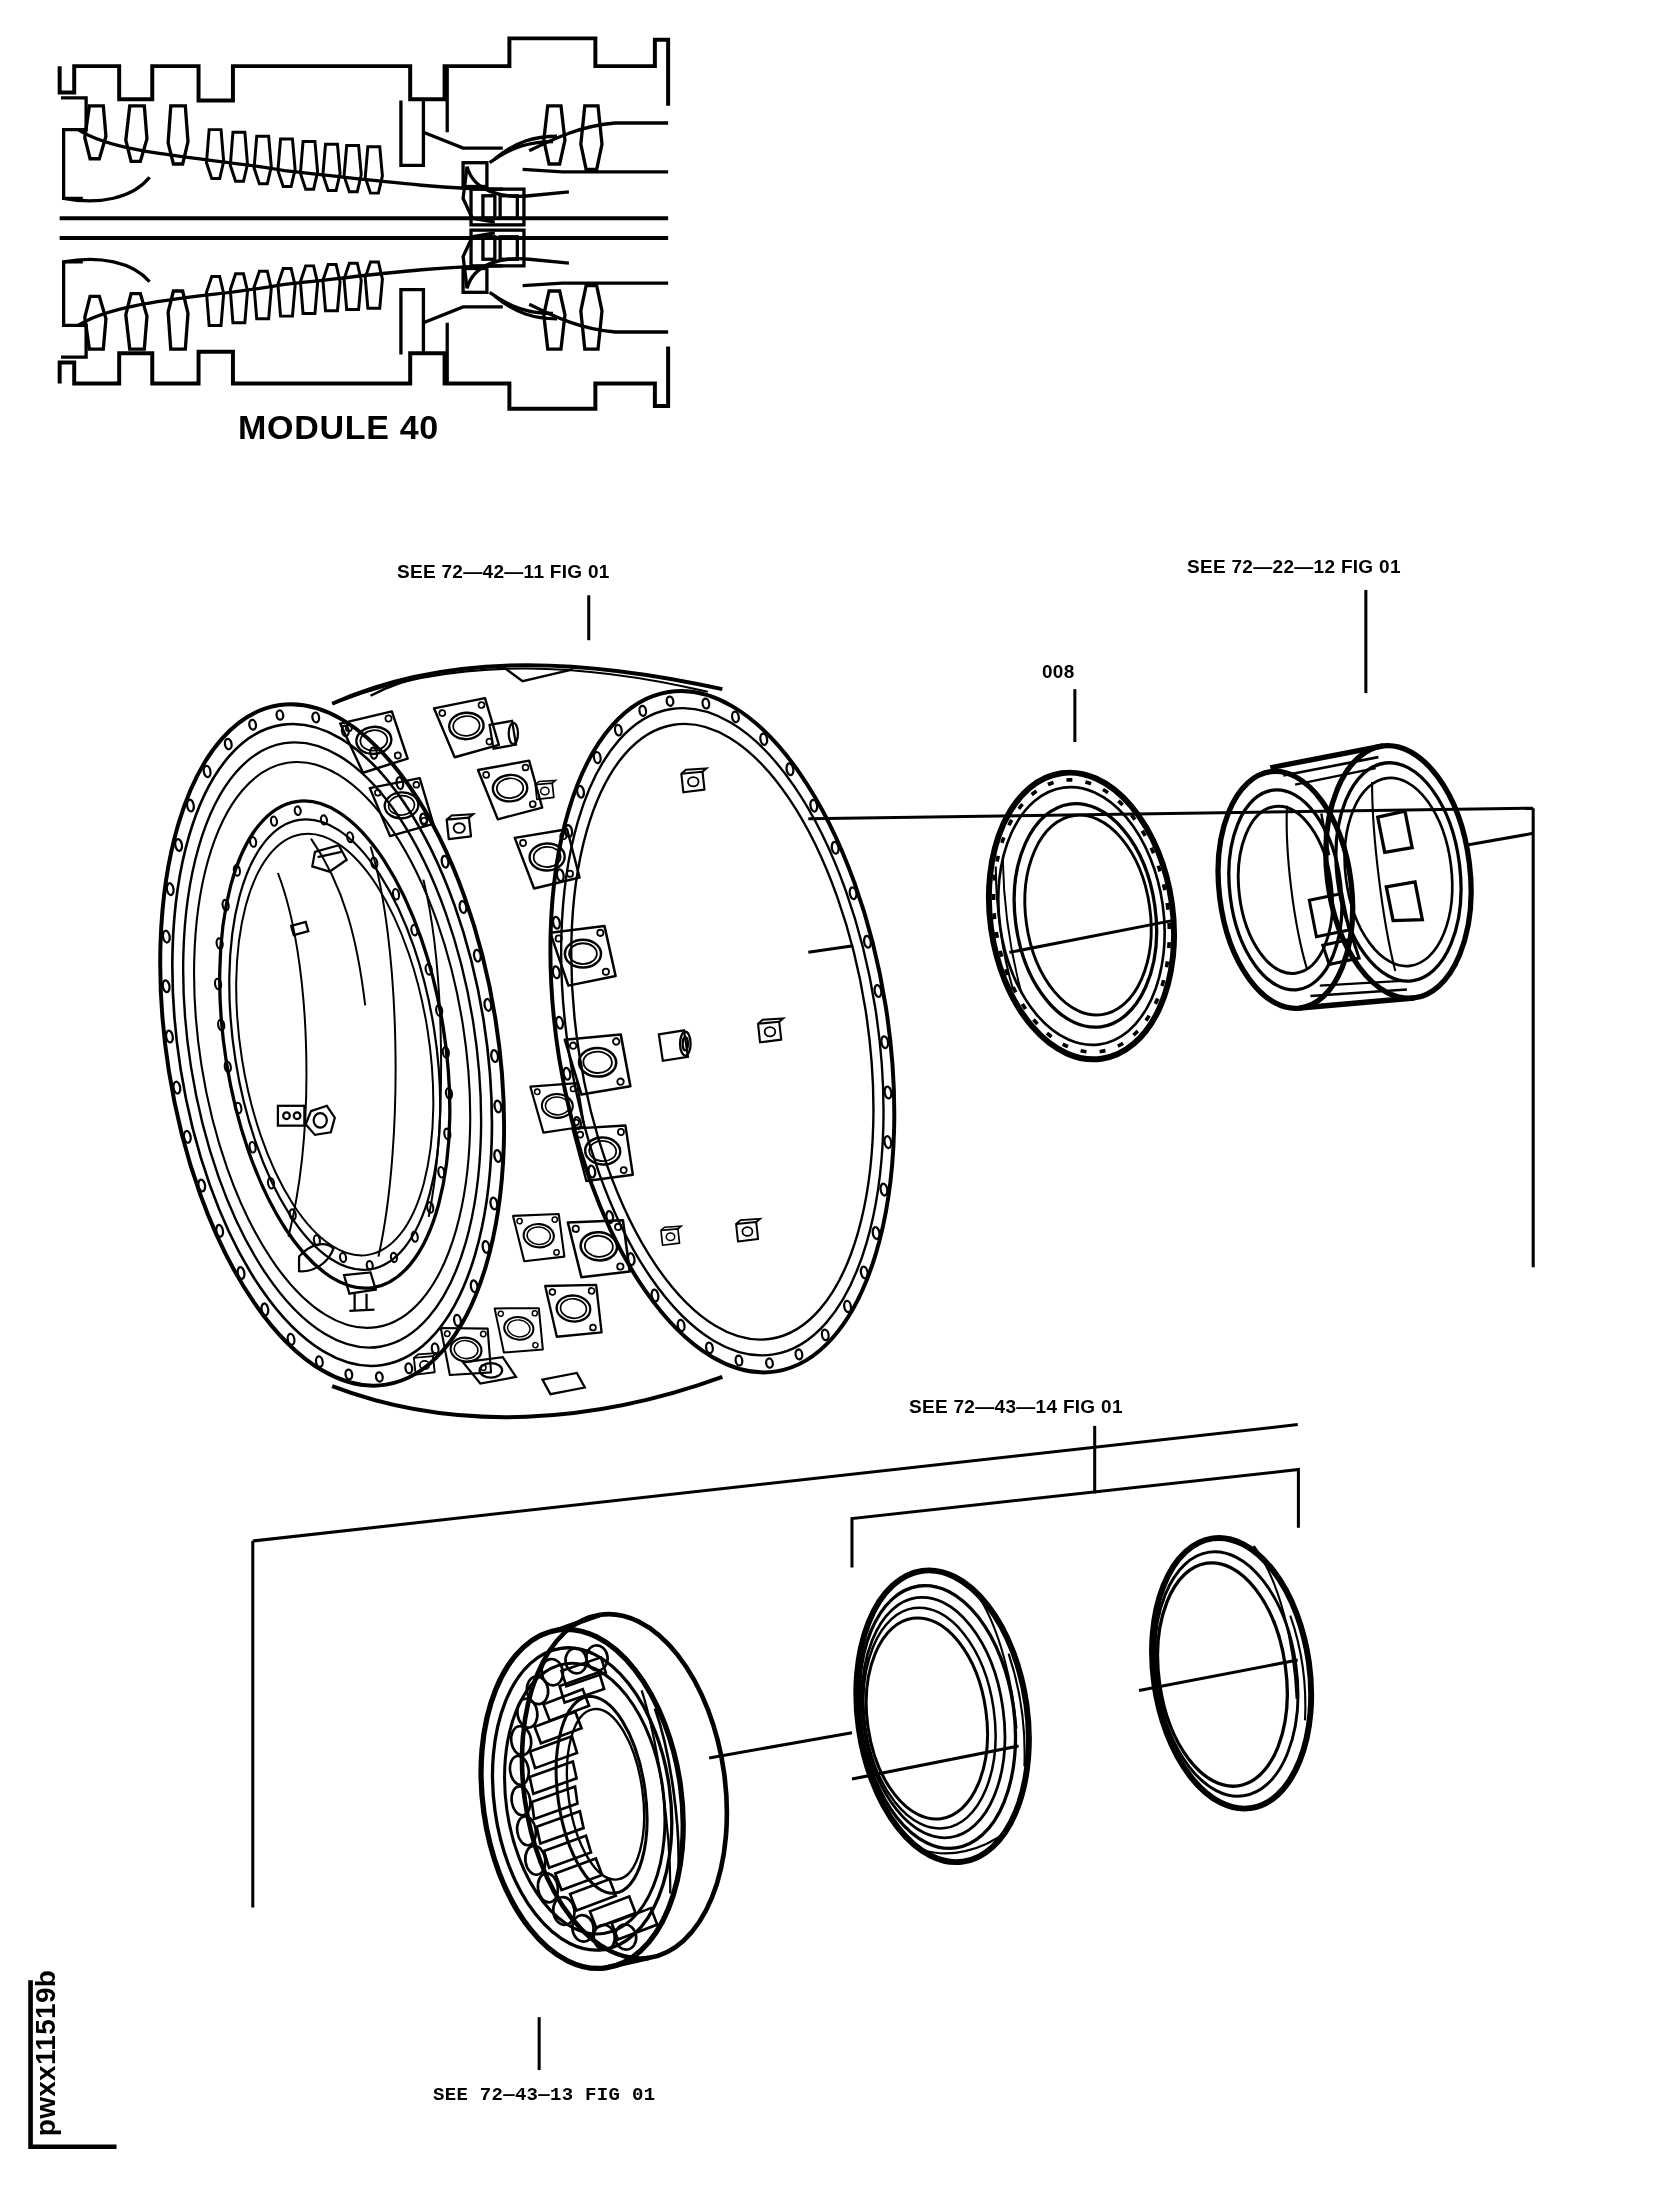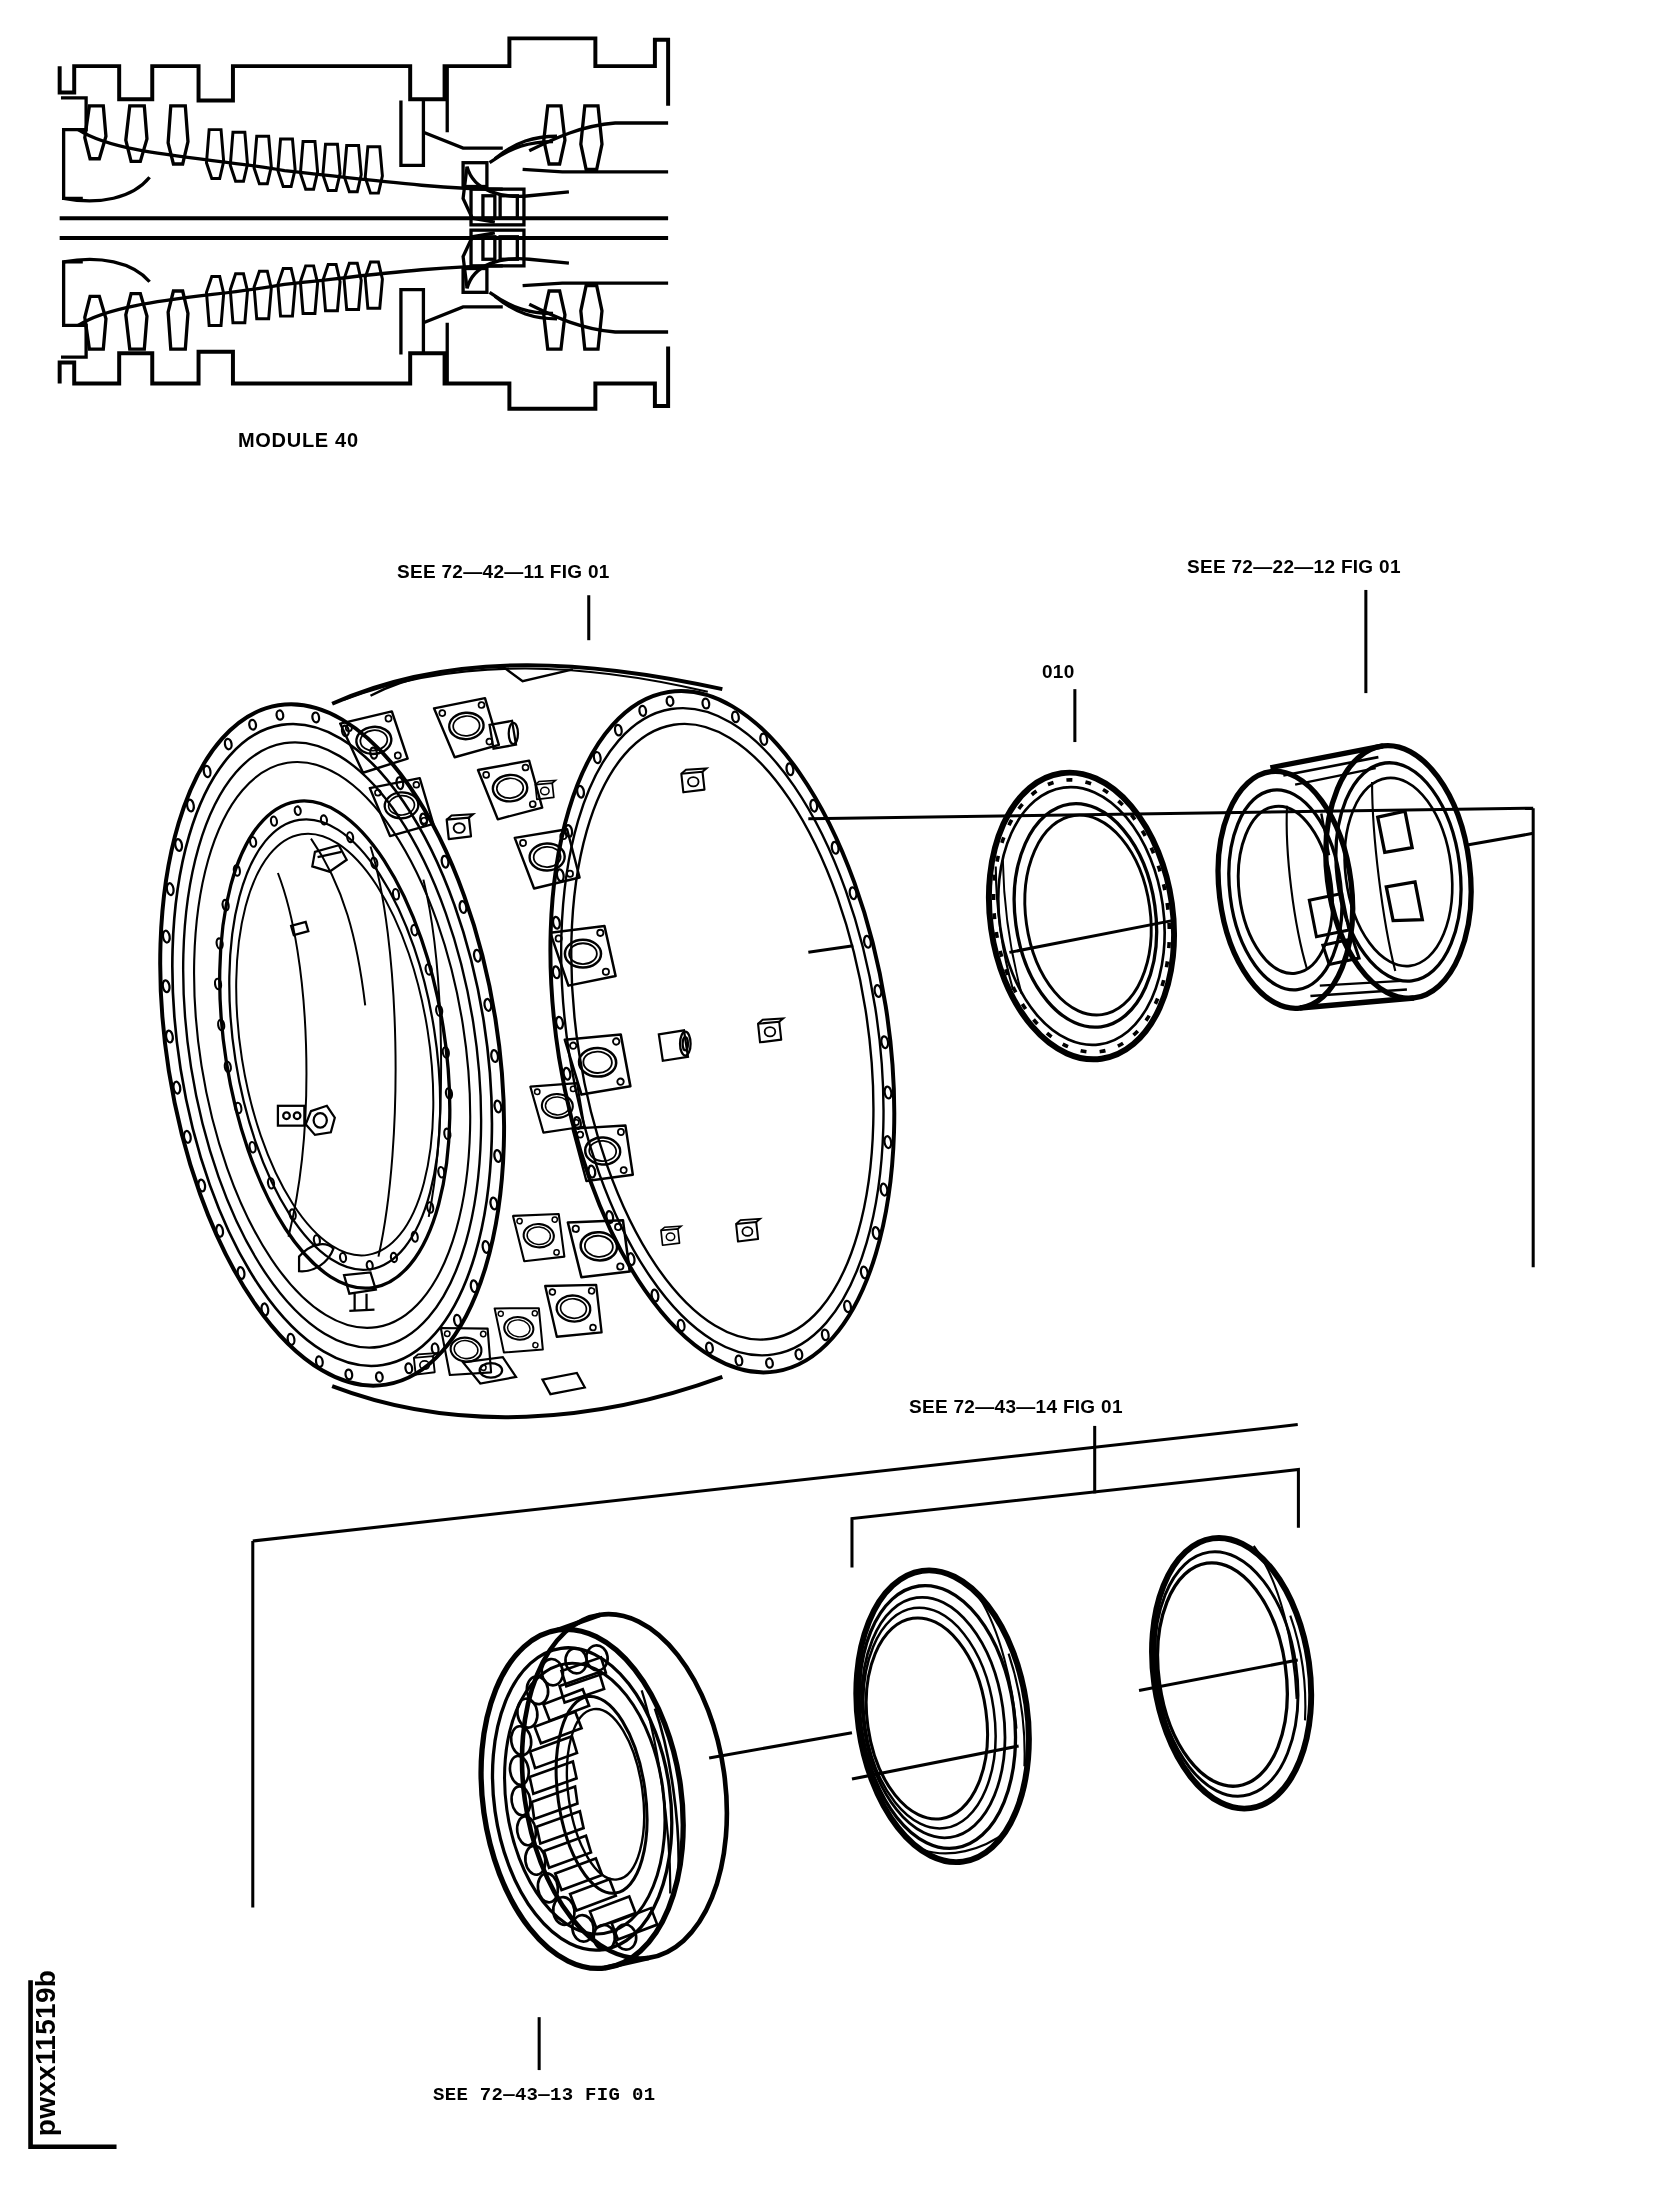--- a/index.html
+++ b/index.html
@@ -13,21 +13,21 @@
   svg{display:block;}
   .lbl{
     position:absolute;
     font-family:"Liberation Sans","DejaVu Sans",sans-serif;
     font-size:19px;
     font-weight:600;
     letter-spacing:0.3px;
     white-space:nowrap;
     color:#000;
   }
-  #module-label{font-size:20px;left:238px;top:429px;letter-spacing:0.7px;text-align:right;}
+  #module-label{font-size:34px;left:238px;top:408px;letter-spacing:0.7px;text-align:right;}
   #lbl-7242-11{left:397px;top:561px;}
   #lbl-7243-12{left:1187px;top:556px;}
   #lbl-010{left:1042px;top:661px;}
   #lbl-7243-14{left:873px;top:1396px;margin-left:36px;}
   #lbl-7243-13{left:433px;top:2084px;font-family:Liberation Mono, monospace;}
   #footer-code{
     position:absolute;left:-63px;top:2037px;width:218px;
     transform:rotate(-90deg);transform-origin:center center;
     font-size:28px;font-weight:600;letter-spacing:0.3px;
     text-align:center;
@@ -539,21 +539,21 @@
       <path d="M46,2994 L46,3246 L176,3246"></path>
     </g>
   </svg>
 
   <div class="lbl" id="module-label">MODULE 40</div>
 
   <div class="lbl" id="lbl-7242-11">SEE 72—42—11 FIG 01</div>
 
   <div class="lbl" id="lbl-7243-12">SEE 72—22—12 FIG 01</div>
 
-  <div class="lbl" id="lbl-010">010</div>
+  <div class="lbl" id="lbl-010">008</div>
 
   <div class="lbl" id="lbl-7243-14">SEE 72—43—14 FIG 01</div>
 
   <div class="lbl" id="lbl-7243-13">SEE 72—43—13 FIG 01</div>
 
   <div id="footer-code">pwxx11519b</div>
 
 </div>
 
 

